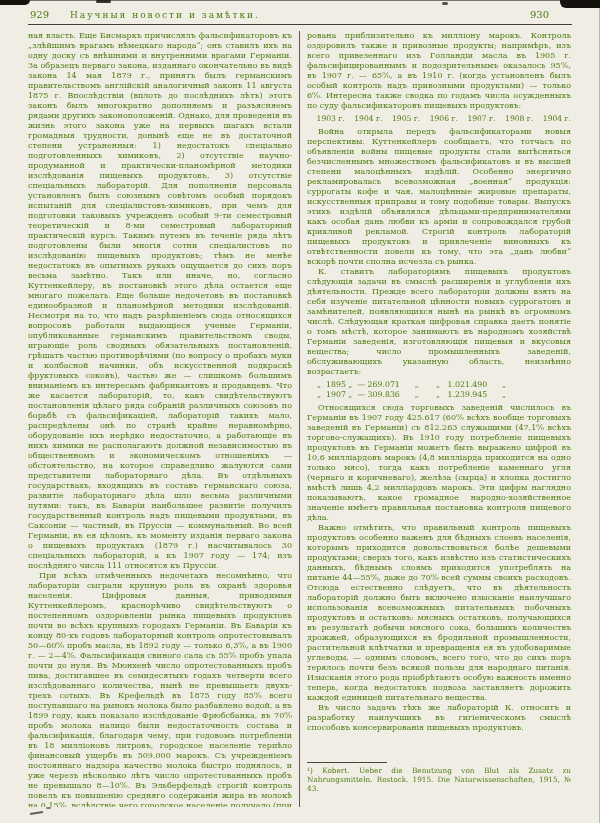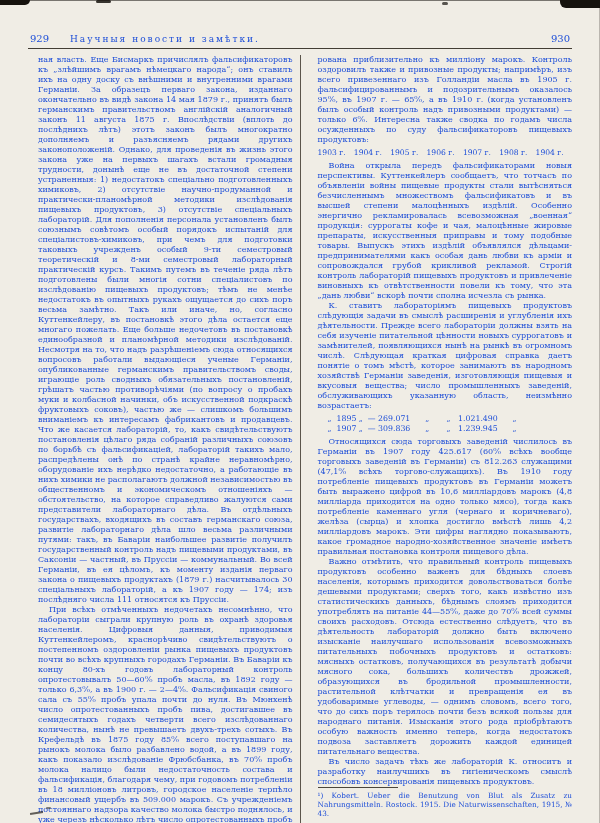--- a/index.html
+++ b/index.html
@@ -1,81 +1,80 @@
 <!DOCTYPE html>
 <html lang="ru"><head>
 <meta charset="utf-8">
 <style>
   html,body{margin:0;padding:0;}
   body{width:600px;font-family:"DejaVu Serif", serif;}
   .page{
     position:relative;
     width:600px;height:823px;
     background:#f0ede5;
-    color:#1d4ed8;
+    color:#4d7c0f;
     overflow:hidden;
     box-sizing:border-box;
   }
   
   .art{position:absolute;background:#16130e;}
   .art-topline{top:0;left:0;right:0;height:1px;opacity:.55;}
   .art-tl{top:0;left:0;width:30px;height:5px;border-radius:0 0 5px 0;}
   .art-t1{top:0;left:96px;width:15px;height:3px;border-radius:2px;opacity:.85;}
   .art-tr{top:0;right:0;width:40px;height:8px;border-radius:0 0 0 6px;}
   .art-t2{top:2px;right:152px;width:6px;height:3px;border-radius:2px;opacity:.7;}
   .art-redge{top:0;right:0;width:1px;height:100%;opacity:.25;}
   .art-bl{bottom:9px;left:30px;width:13px;height:2px;transform:rotate(-8deg);opacity:.65;}
   .art-bl2{bottom:14px;left:46px;width:5px;height:2px;border-radius:2px;opacity:.5;}
 
   .head{
     display:flex;align-items:baseline;
     padding:9px 30px 3px 30px;
   }
   .pn{font-size:10px;width:40px;}
-  .pn-right{text-align:right;margin-top:24px;}
+  .pn-right{}
   .head-title{
     flex:1;text-align:left;
     font-size:9px;letter-spacing:2px;
   }
   .head-rule{
     margin:1px 28px 0 28px;
     border-top:1px solid #423d34;
     height:0;
   }
   .columns{
     display:flex;
     margin:6px 28px 0 28px;
     height:776px;
     overflow:hidden;
   }
   .col{
     width:264px;
     font-size:8px;
     line-height:10px;
     text-align:justify;
-    margin-left:10px;
   }
   .col-left{padding-right:0;}
   .divider{
     width:1px;background:#5b554b;
     margin:0 7px;
     flex:0 0 1px;
   }
   .col-right{display:flex;flex-direction:column;}
   p.para{margin:0;}
   p.ind{text-indent:11px;}
   table.conv{
     width:100%;
     border-collapse:collapse;
     margin:3px 0 3px 0;
   }
   table.conv td{
     font-size:7.6px;
     line-height:10px;
-    text-align:left;
+    text-align:right;
     padding:0;
     white-space:nowrap;
   }
   .stats{margin:3px 0 3px 0;}
   .stat-line{
     white-space:pre;
     font-size:7.8px;
     line-height:10px;
     padding-left:10px;
     text-align:left;

